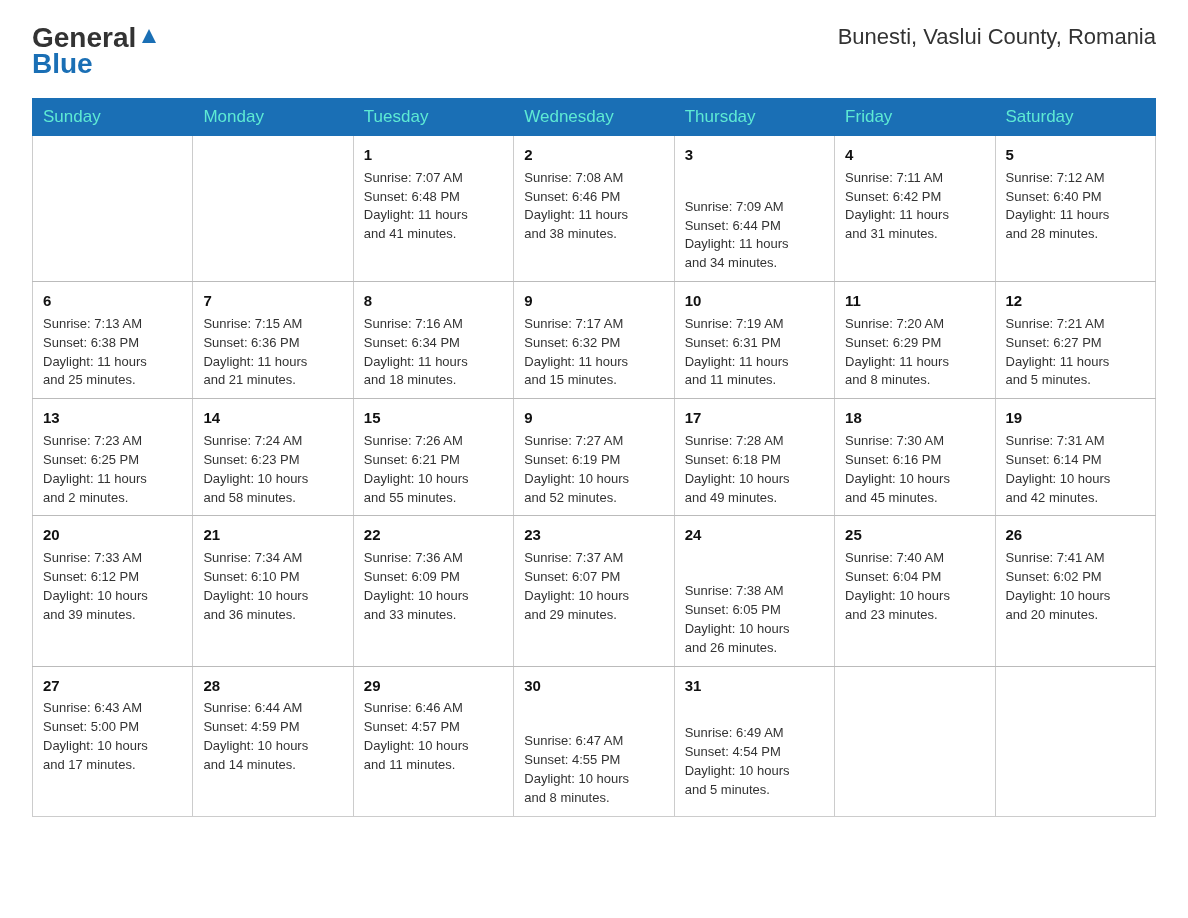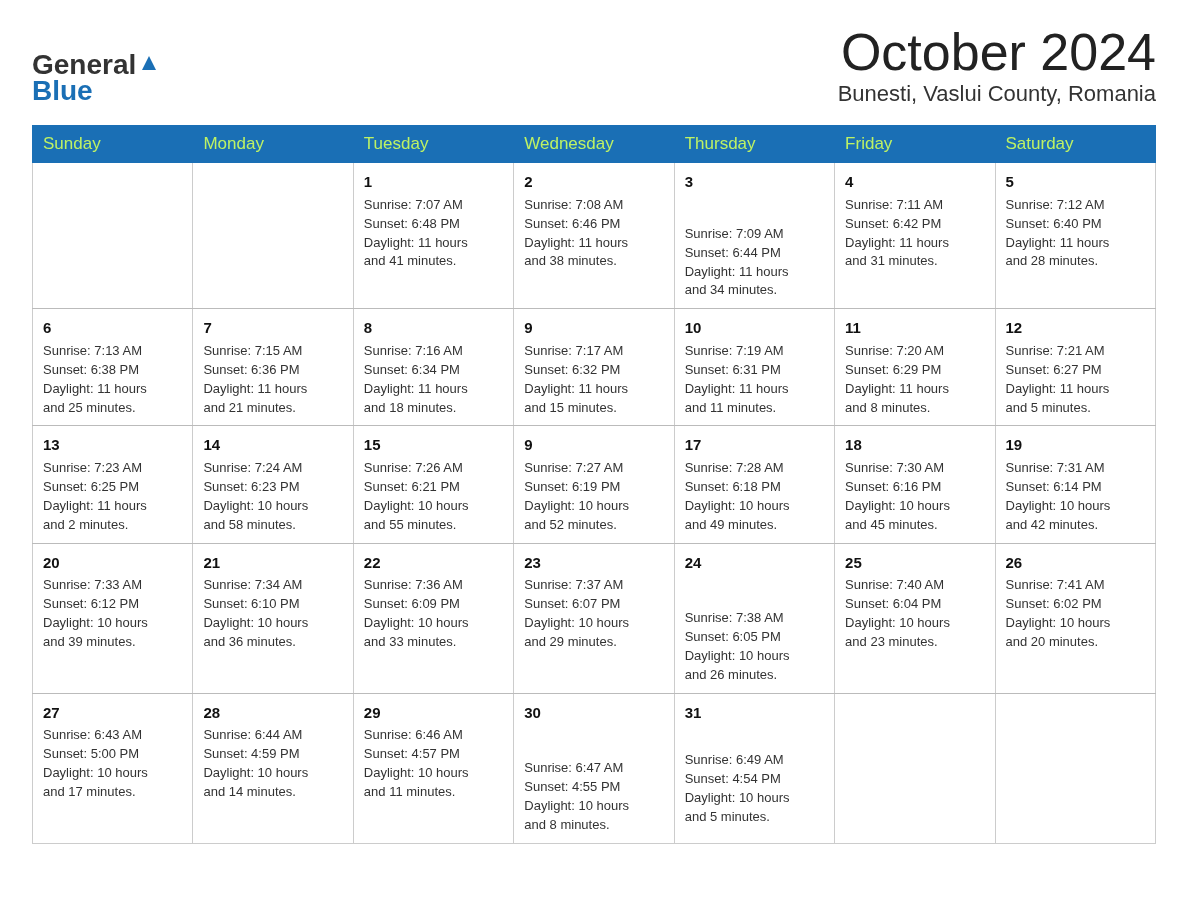--- a/index.html
+++ b/index.html
@@ -6,21 +6,21 @@
     body {
       font-family: Arial, Helvetica, sans-serif;
       background: #ffffff;
       padding: 24px 32px;
       width: 1188px;
       min-height: 918px;
     }
     .header-area {
       display: flex;
       justify-content: space-between;
-      align-items: flex-end;
+      align-items: flex-start;
       margin-bottom: 18px;
     }
     .logo-area {
       display: flex;
       flex-direction: column;
       align-items: flex-start;
     }
     .logo-text {
       font-size: 28px;
       font-weight: bold;
@@ -47,21 +47,21 @@
       color: #333;
       font-weight: normal;
     }
     .calendar-table {
       width: 100%;
       border-collapse: collapse;
       border: 1px solid #aaa;
     }
     .calendar-table th {
       background-color: #1a6fb5;
-      color: #bef264;
+      color: #5eead4;
       font-size: 17px;
       font-weight: normal;
       padding: 8px 10px;
       text-align: left;
       border: 1px solid #1a6fb5;
     }
     .calendar-table td {
       vertical-align: top;
       padding: 8px 10px;
       border: 1px solid #ccc;
@@ -96,21 +96,20 @@
   <div class="logo-area">
     <div style="display:flex;align-items:center;">
       <span class="logo-text">General</span>
       <svg width="22" height="22" viewBox="0 0 22 22" style="margin-left:2px;margin-top:-4px;">
         <polygon points="4,18 18,18 11,4" fill="#1a6fb5"></polygon>
       </svg>
     </div>
     <div class="logo-line2">Blue</div>
   </div>
   <div class="title-area">
-    <div class="month-title">October 2024</div>
     <div class="location-title">Bunesti, Vaslui County, Romania</div>
   </div>
 </div>
 
 <table class="calendar-table">
   <thead>
     <tr>
       <th>Sunday</th>
       <th>Monday</th>
       <th>Tuesday</th>

